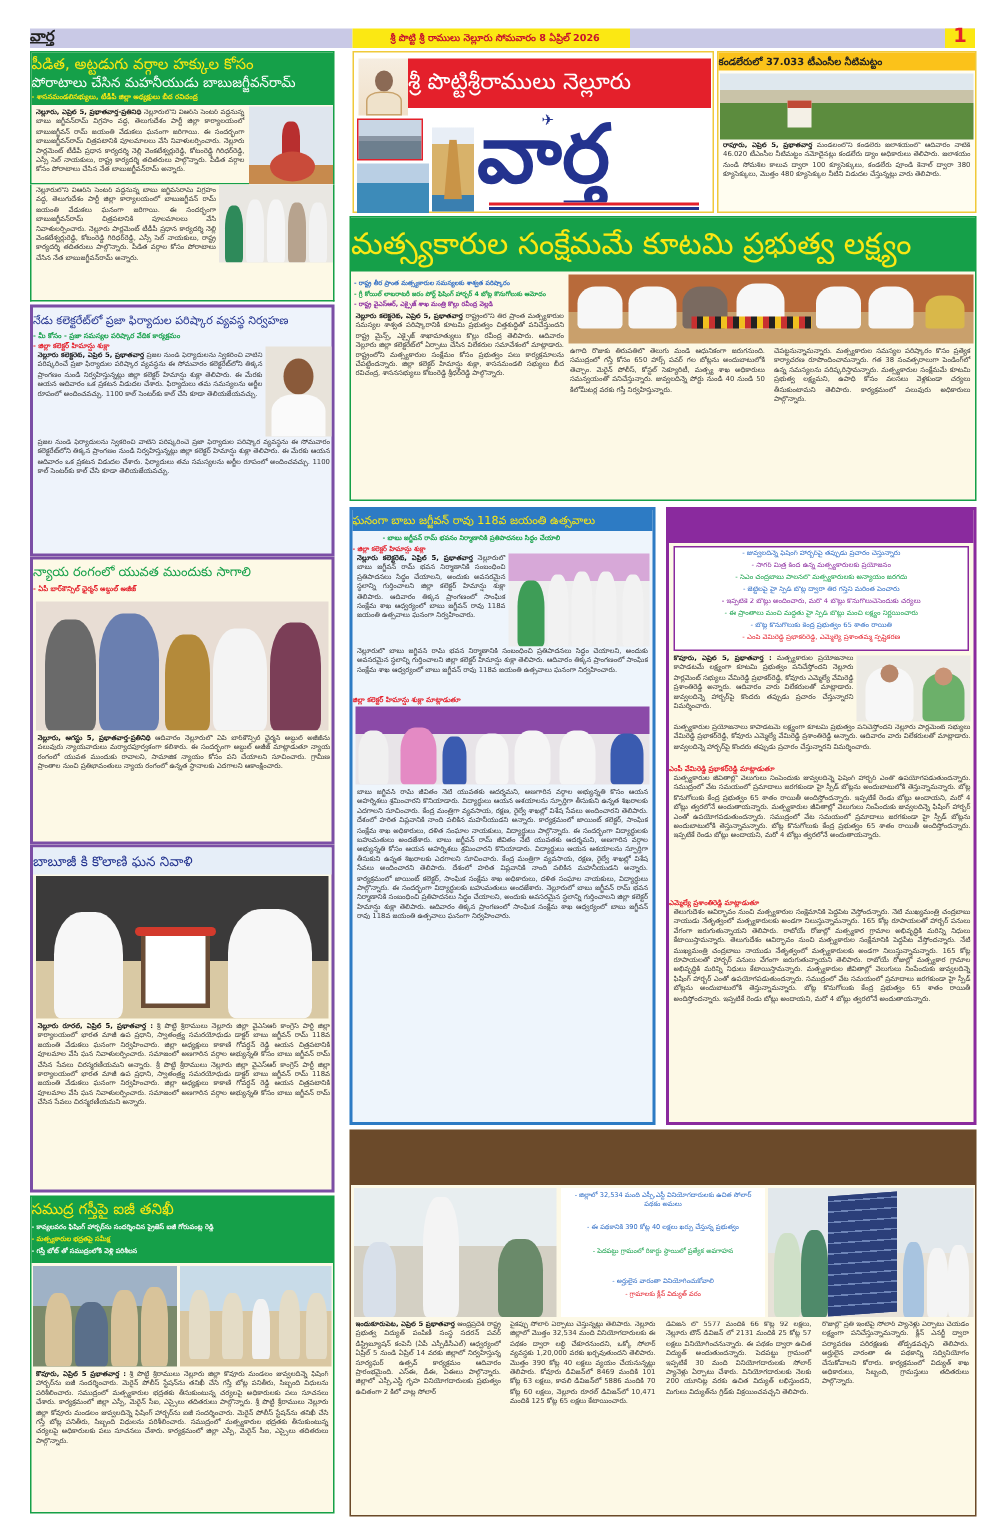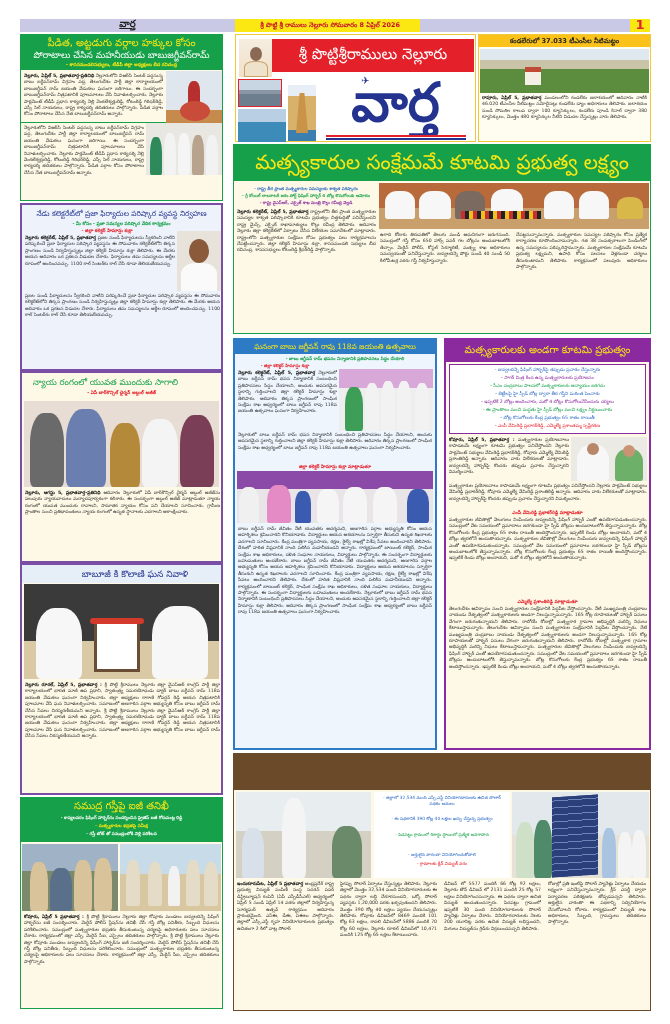--- a/index.html
+++ b/index.html
@@ -2,21 +2,21 @@
 <html><head>
 <meta charset="utf-8">
 <style>
   *{box-sizing:border-box;margin:0;padding:0}
   body{width:670px;height:1024px;background:#fff;font-family:"DejaVu Sans",sans-serif;position:relative;overflow:hidden;color:#222}
   .abs{position:absolute}
   .body-text{font-size:4.6px;line-height:6.4px;color:#333;text-align:justify;overflow:hidden}
   .dateline{font-weight:bold;color:#111}
   .photo{position:absolute;overflow:hidden}
   .bullets{font-size:4.6px;line-height:6.6px;text-align:center}
-  .hl{font-weight:bold;text-align:center;white-space:nowrap;overflow:hidden}
+  .hl{font-weight:bold;text-align:left;white-space:nowrap;overflow:hidden}
   .ph-person{position:absolute;border-radius:40% 40% 10% 10%}
 </style>
 </head>
 <body>
 
 <div class="abs" style="left:20px;top:19px;width:215px;height:13px;background:#c9c9e6"></div>
 <div class="abs hl" style="left:20px;top:18px;width:215px;font-size:10px;color:#222;text-decoration:underline">వార్త</div>
 <div class="abs" style="left:235px;top:19px;width:185px;height:13px;background:#fbe813"></div>
 <div class="abs" style="left:240px;top:21px;width:180px;font-size:6.4px;font-weight:bold;color:#c8102e;white-space:nowrap;overflow:hidden;text-align:center">శ్రీ పొట్టి శ్రీ రాములు నెల్లూరు సోమవారం 8 ఏప్రిల్ 2026</div>
 <div class="abs" style="left:420px;top:19px;width:230px;height:13px;background:#c9c9e6"></div>
@@ -205,21 +205,20 @@
   </div>
   <div class="abs body-text" style="left:3px;top:186px;width:194px;height:220px">
     <span>బాబు జగ్జీవన్ రామ్ జీవితం నేటి యువతకు ఆదర్శమని, అణగారిన వర్గాల అభ్యున్నతి కోసం ఆయన అహర్నిశలు శ్రమించారని కొనియాడారు. విద్యార్థులు ఆయన ఆశయాలను స్ఫూర్తిగా తీసుకుని ఉన్నత శిఖరాలకు ఎదగాలని సూచించారు. కేంద్ర మంత్రిగా వ్యవసాయ, రక్షణ, రైల్వే శాఖల్లో విశేష సేవలు అందించారని తెలిపారు. దేశంలో హరిత విప్లవానికి నాంది పలికిన మహనీయుడని అన్నారు. కార్యక్రమంలో జాయింట్ కలెక్టర్, సాంఘిక సంక్షేమ శాఖ అధికారులు, దళిత సంఘాల నాయకులు, విద్యార్థులు పాల్గొన్నారు. ఈ సందర్భంగా విద్యార్థులకు బహుమతులు అందజేశారు.</span>
     <span>బాబు జగ్జీవన్ రామ్ జీవితం నేటి యువతకు ఆదర్శమని, అణగారిన వర్గాల అభ్యున్నతి కోసం ఆయన అహర్నిశలు శ్రమించారని కొనియాడారు. విద్యార్థులు ఆయన ఆశయాలను స్ఫూర్తిగా తీసుకుని ఉన్నత శిఖరాలకు ఎదగాలని సూచించారు. కేంద్ర మంత్రిగా వ్యవసాయ, రక్షణ, రైల్వే శాఖల్లో విశేష సేవలు అందించారని తెలిపారు. దేశంలో హరిత విప్లవానికి నాంది పలికిన మహనీయుడని అన్నారు. కార్యక్రమంలో జాయింట్ కలెక్టర్, సాంఘిక సంక్షేమ శాఖ అధికారులు, దళిత సంఘాల నాయకులు, విద్యార్థులు పాల్గొన్నారు. ఈ సందర్భంగా విద్యార్థులకు బహుమతులు అందజేశారు.</span>
     <span>నెల్లూరులో బాబు జగ్జీవన్ రామ్ భవన నిర్మాణానికి సంబంధించి ప్రతిపాదనలు సిద్ధం చేయాలని, అందుకు అవసరమైన స్థలాన్ని గుర్తించాలని జిల్లా కలెక్టర్ హిమాన్షు శుక్లా తెలిపారు. ఆదివారం తిక్కన ప్రాంగణంలో సాంఘిక సంక్షేమ శాఖ ఆధ్వర్యంలో బాబు జగ్జీవన్ రావు 118వ జయంతి ఉత్సవాలు ఘనంగా నిర్వహించారు.</span>
   </div>
 </div>
 
 <div class="abs" style="left:444px;top:338px;width:207px;height:412px;border:2px solid #8a2a9e;background:#fdf9e6">
   <div class="abs" style="left:0;top:0;width:203px;height:22px;background:#8a2a9e"></div>
-  <div class="abs hl" style="left:0;top:4px;width:203px;font-size:10px;color:#fbe813;font-weight:normal">మత్స్యకారులకు అండగా కూటమి ప్రభుత్వం</div>
   <div class="abs" style="left:3px;top:24px;width:197px;height:70px;border:1px solid #8a2a9e;background:#fff"></div>
   <div class="abs bullets" style="left:3px;top:27px;width:197px;color:#2d6bc4;white-space:nowrap;overflow:hidden">- జువ్వలదిన్నె ఫిషింగ్ హార్బర్‌పై తప్పుడు ప్రచారం చేస్తున్నారు</div>
   <div class="abs bullets" style="left:3px;top:35px;width:197px;color:#8a2a9e;white-space:nowrap;overflow:hidden">- సాగర్ మిత్ర కింద ఉన్న మత్స్యకారులకు ప్రయోజనం</div>
   <div class="abs bullets" style="left:3px;top:43px;width:197px;color:#15a049;white-space:nowrap;overflow:hidden">- సీఎం చంద్రబాబు పాలనలో మత్స్యకారులకు అన్యాయం జరగదు</div>
   <div class="abs bullets" style="left:3px;top:51px;width:197px;color:#2d6bc4;white-space:nowrap;overflow:hidden">- జెట్టీలపై హై స్పీడ్ బోట్ల ద్వారా తీర గస్తీని మరింత పెంచారు</div>
   <div class="abs bullets" style="left:3px;top:59px;width:197px;color:#8a2a9e;white-space:nowrap;overflow:hidden">- ఇప్పటికే 2 బోట్లు అందించారు, మరో 4 బోట్లు కొనుగోలుచేసేందుకు చర్యలు</div>
   <div class="abs bullets" style="left:3px;top:67px;width:197px;color:#15a049;white-space:nowrap;overflow:hidden">- ఈ ప్రాంతాలు మంచి మద్దతు హై స్పీడ్ బోట్లు మంచి లక్ష్యం నిర్ణయించారు</div>
   <div class="abs bullets" style="left:3px;top:75px;width:197px;color:#2d6bc4;white-space:nowrap;overflow:hidden">- బోట్ల కొనుగోలుకు కేంద్ర ప్రభుత్వం 65 శాతం రాయితీ</div>
   <div class="abs bullets" style="left:3px;top:83px;width:197px;color:#e4202b;white-space:nowrap;overflow:hidden">- ఎంపీ వేమిరెడ్డి ప్రభాకర్‌రెడ్డి, ఎమ్మెల్యే ప్రశాంతమ్మ స్పష్టీకరణ</div>
   <div class="photo" style="left:125px;top:97px;width:76px;height:44px;background:#eceae4">

